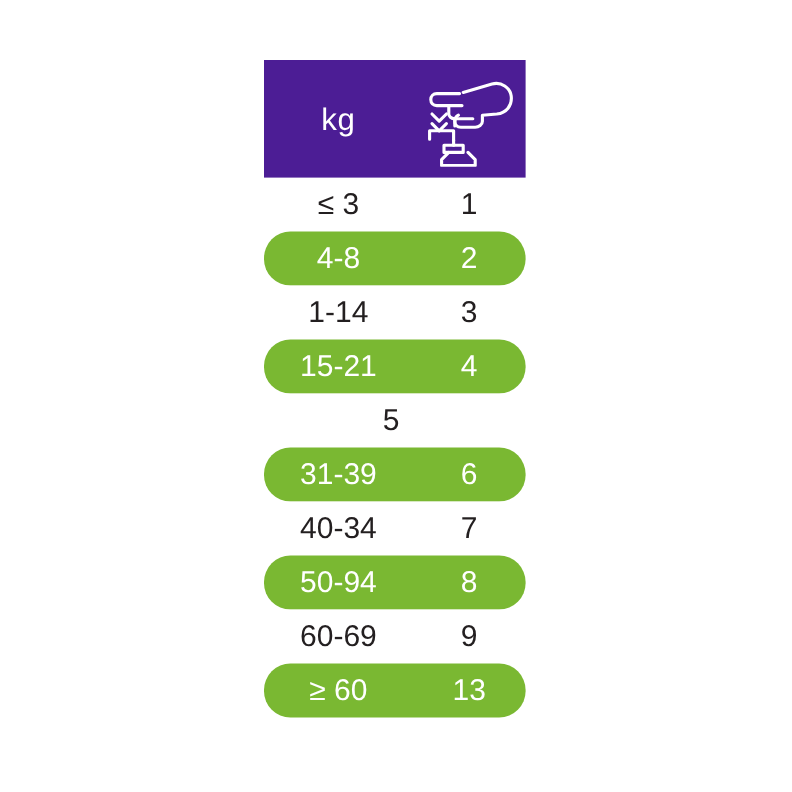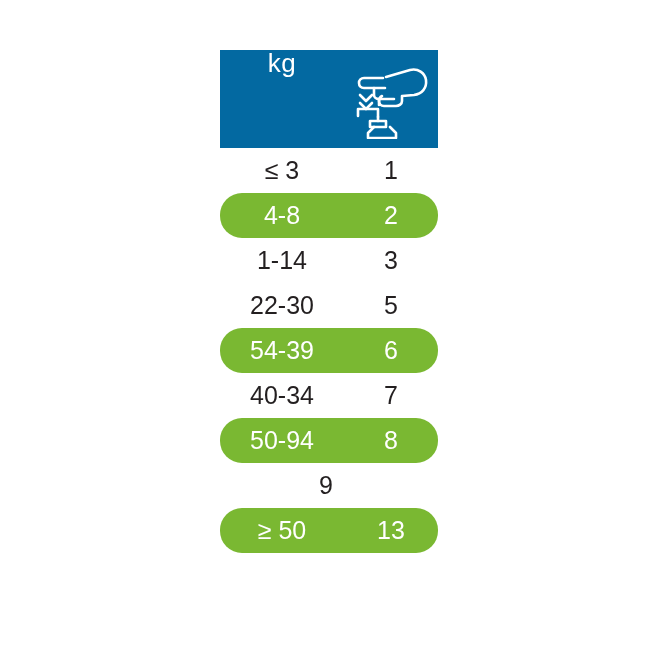--- a/index.html
+++ b/index.html
@@ -18,22 +18,23 @@
     position: absolute;
     left: 220px;
     top: 50px;
     width: 218px;
   }
 
   
   .chart-header {
     position: relative;
     height: 98px;
-    background: #0369a1;
+    background: #4c1d95;
     display: flex;
+    align-items: center;
   }
   .header-unit {
     width: 130px;
     text-align: center;
     color: #ffffff;
     font-size: 26px;
     font-weight: 400;
     letter-spacing: 0.5px;
     line-height: 1;
     padding-right: 6px;
@@ -122,37 +123,41 @@
     <div class="cell-dose">1</div>
   </div>
   <div class="chart-row row-green">
     <div class="cell-weight">4-8</div>
     <div class="cell-dose">2</div>
   </div>
   <div class="chart-row row-white">
     <div class="cell-weight">1-14</div>
     <div class="cell-dose">3</div>
   </div>
+  <div class="chart-row row-green">
+    <div class="cell-weight">15-21</div>
+    <div class="cell-dose">4</div>
+  </div>
   <div class="chart-row row-white">
-    <div class="cell-weight">22-30</div>
     <div class="cell-dose">5</div>
   </div>
   <div class="chart-row row-green">
-    <div class="cell-weight">54-39</div>
+    <div class="cell-weight">31-39</div>
     <div class="cell-dose">6</div>
   </div>
   <div class="chart-row row-white">
     <div class="cell-weight">40-34</div>
     <div class="cell-dose">7</div>
   </div>
   <div class="chart-row row-green">
     <div class="cell-weight">50-94</div>
     <div class="cell-dose">8</div>
   </div>
   <div class="chart-row row-white">
+    <div class="cell-weight">60-69</div>
     <div class="cell-dose">9</div>
   </div>
   <div class="chart-row row-green">
-    <div class="cell-weight">≥ 50</div>
+    <div class="cell-weight">≥ 60</div>
     <div class="cell-dose">13</div>
   </div>
 
 </div>
 
 </body></html>

